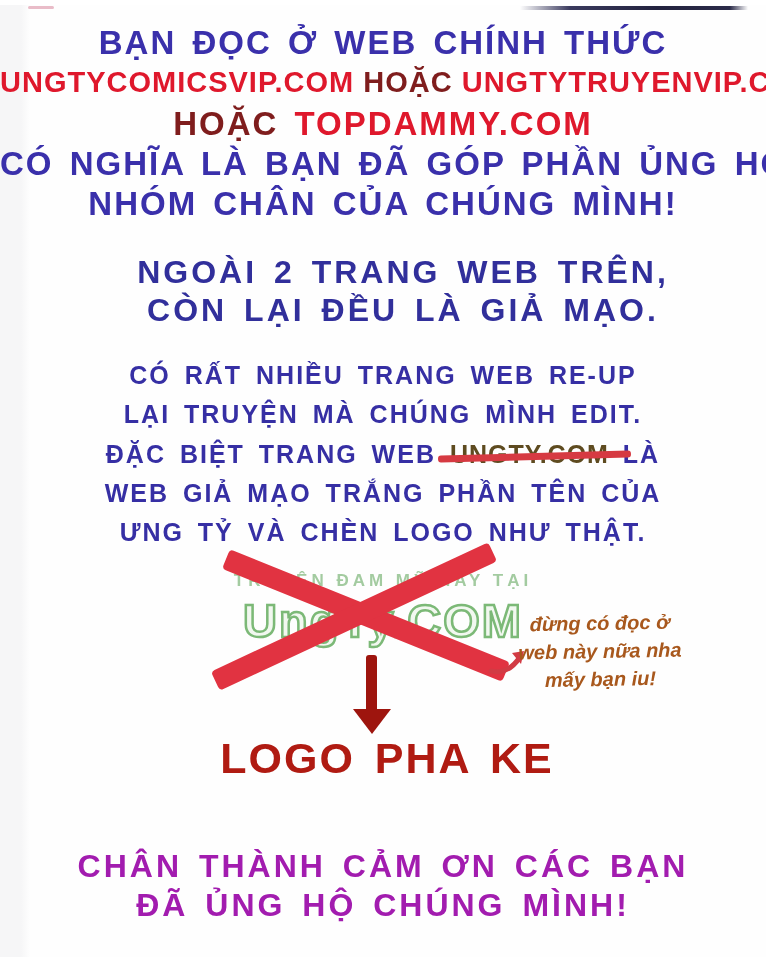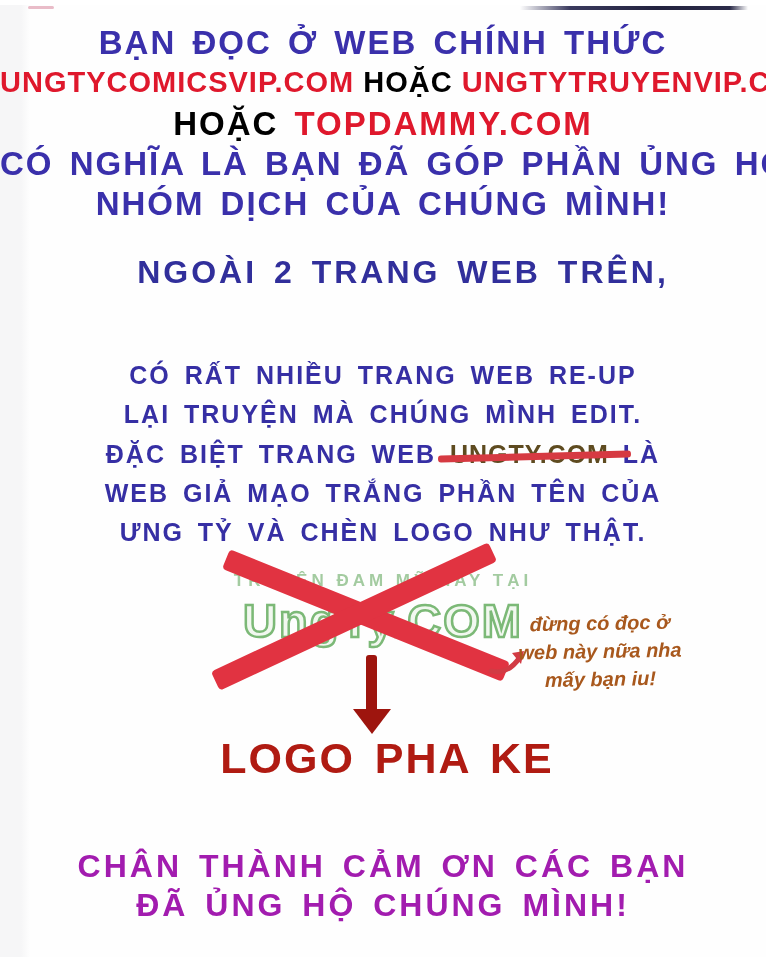--- a/index.html
+++ b/index.html
@@ -32,21 +32,21 @@
 
   .line {
     position: absolute; left: 0; right: 0;
     text-align: center; font-weight: bold; white-space: nowrap;
   }
 
   
   .hdr { font-size: 33px; letter-spacing: 2px; word-spacing: 5px; color: #3a30ab; }
   .urls { font-size: 29px; letter-spacing: 1px; }
   .red { color: #df182c; }
-  .blue { color: #000000; }
+  .blue { color: #7f1d1d; }
 
   
   .notice { font-size: 32px; letter-spacing: 3px; word-spacing: 5px; color: #312f9b; padding-left: 40px; }
 
   
   .warn { font-size: 25px; letter-spacing: 2px; word-spacing: 5px; color: #362fa4; }
   .fake-site {
     position: relative; display: inline-block;
     color: #5e4b20; letter-spacing: 1px;
   }
@@ -123,23 +123,24 @@
   <div class="edge-left"></div>
   <div class="top-strip">
     <div class="pink-mark"></div>
     <div class="dark-bar"></div>
   </div>
 
   <div class="line hdr" style="top:19px;">BẠN ĐỌC Ở WEB CHÍNH THỨC</div>
   <div class="line urls" style="top:61px;"><span class="red">UNGTYCOMICSVIP.COM</span><span> </span><span class="blue">HOẶC</span><span> </span><span class="red">UNGTYTRUYENVIP.COM</span></div>
   <div class="line hdr" style="top:100px;"><span class="blue">HOẶC</span><span> </span><span class="red">TOPDAMMY.COM</span></div>
   <div class="line hdr" style="top:140px;">CÓ NGHĨA LÀ BẠN ĐÃ GÓP PHẦN ỦNG HỘ</div>
-  <div class="line hdr" style="top:180px;">NHÓM DỊCH CỦA CHÚNG MÌNH!</div>
+  <div class="line hdr" style="top:180px;">NHÓM CHÂN CỦA CHÚNG MÌNH!</div>
 
   <div class="line notice" style="top:249px;">NGOÀI 2 TRANG WEB TRÊN,</div>
+  <div class="line notice" style="top:287px;">CÒN LẠI ĐỀU LÀ GIẢ MẠO.</div>
 
   <div class="line warn" style="top:356px;">CÓ RẤT NHIỀU TRANG WEB RE-UP</div>
   <div class="line warn" style="top:395px;">LẠI TRUYỆN MÀ CHÚNG MÌNH EDIT.</div>
   <div class="line warn" style="top:435px;"><span>ĐẶC BIỆT TRANG WEB </span><span class="fake-site"><span>UNGTY.COM</span><span class="strike-line"></span></span><span> LÀ</span></div>
   <div class="line warn" style="top:474px;">WEB GIẢ MẠO TRẮNG PHẦN TÊN CỦA</div>
   <div class="line warn" style="top:513px;">ƯNG TỶ VÀ CHÈN LOGO NHƯ THẬT.</div>
 
   <div class="logo-tagline">TRUYỆN ĐAM MỸ HAY TẠI</div>
   <div class="logo-name">UngTy.COM</div>
   <div class="x-stroke a"></div>

